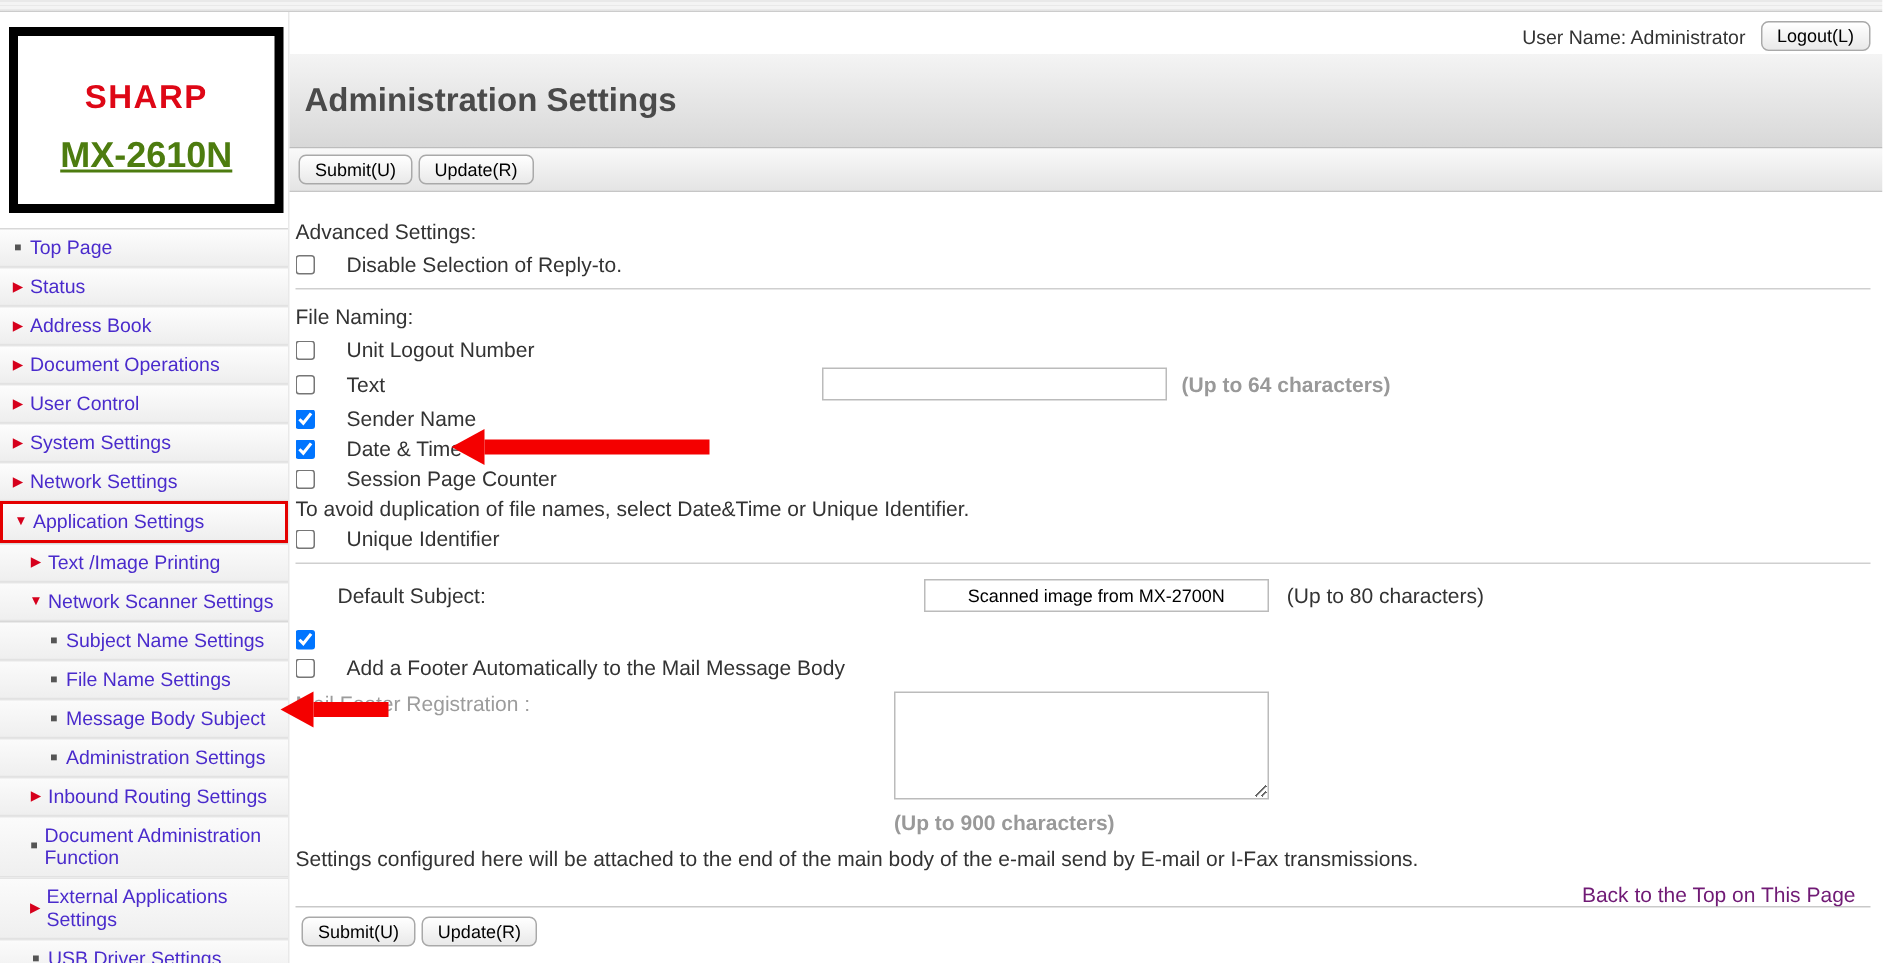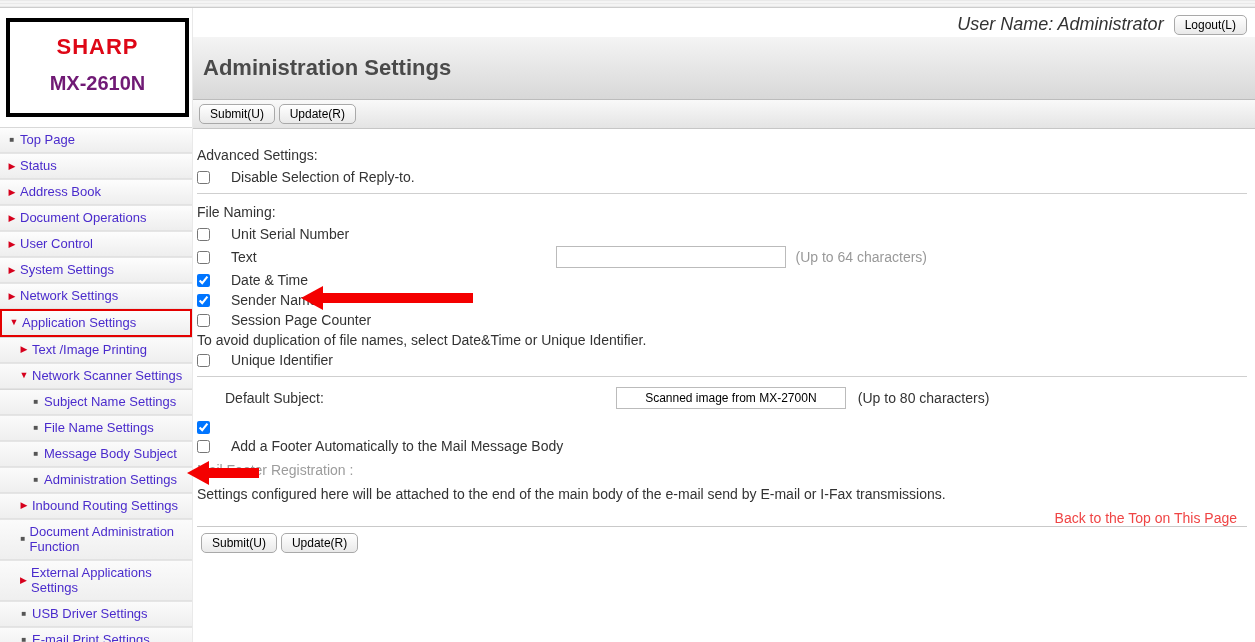--- a/index.html
+++ b/index.html
@@ -26,36 +26,37 @@
     height: calc(100% - 8px);
   }
   
   .sidebar {
     width: 193px;
     flex-shrink: 0;
     border-right: 1px solid #e9e9e9;
   }
   .brand-box {
     margin: 10px 3px 10px 6px;
-    border: 4px solid #000000;
-    padding: 12px 6px 18px 6px;
+    border: 6px solid #000000;
+    padding: 28px 6px 18px 6px;
     text-align: center;
   }
   .brand {
     font-family: Arial Black, Arial, sans-serif;
     font-weight: 900;
     font-size: 22px;
     color: #de0716;
     letter-spacing: 1px;
   }
   .model {
     font-weight: 700;
-    font-size: 20px;
-    color: #701a75;
+    font-size: 24px;
+    color: #4d7c0f;
     margin-top: 12px;
+    text-decoration: underline;
   }
   .nav a {
     color: #4a2bcc;
     text-decoration: none;
   }
   .nav-item {
     display: flex;
     align-items: center;
     background: linear-gradient(#fdfdfd,#eeeeee);
     border-top: 1px solid #e5e5e5;
@@ -87,21 +88,21 @@
     flex-direction: column;
     position: relative;
   }
   .userbar {
     display: flex;
     justify-content: flex-end;
     align-items: center;
     padding: 6px 8px 0 0;
     gap: 10px;
   }
-  .userbar .un { font-size:18px;font-style:italic; }
+  .userbar .un { font-size:13px; }
   .btn {
     background: linear-gradient(#ffffff,#e9e9e9);
     border: 1px solid #a9a9a9;
     border-radius: 5px;
     padding: 2px 10px;
     font-size: 12px;
     cursor: pointer;
   }
   .title-band {
     background: linear-gradient(#f4f4f4,#d8d8d8);
@@ -123,38 +124,38 @@
     overflow: auto;
   }
   .sect-label { margin: 6px 0 4px 0; }
   .row {
     display: flex;
     align-items: center;
     gap: 19px;
     padding: 2px 0;
   }
   .row input[type=checkbox]{ margin:0 2px 0 0; }
-  .hint { color:#999; }
+  .hint { color:#999;font-weight:bold; }
   .hr { height:1px; background:#cfcfcf; margin:6px 0 10px 0; }
   .text-input {
     border:1px solid #bbb;
     height:22px; width:230px;
     padding:0 4px; font-size:12px;text-align:center;
   }
   .wide-input { width:230px; }
   textarea.text-input { height:72px; width:250px; resize: both; }
   .muted { color:#9c9c9c; }
   .col-r {
     margin-left: auto;
     padding-right: 320px;
     display:flex; align-items:center; gap:10px;
   }
   .subject-row { display:flex; align-items:center; gap:32px; }
   .back-link { text-align:right; padding-right:10px; }
-  .back-link a { color:#ef4444; text-decoration:none; }
+  .back-link a { color:#701a75; text-decoration:none; }
   .footer-btns {
     border-top:1px solid #c9c9c9;
     padding:6px 4px 0 4px;
   }
   
   .arrow {
     position:absolute;
     display:flex;
     align-items:center;
     pointer-events:none;
@@ -293,40 +294,40 @@
         <div class="row">
           <input type="checkbox" style="">
           <span>Disable Selection of Reply-to.</span>
         </div>
         <div class="hr"></div>
 
         <div class="sect-label">File Naming:</div>
 
         <div class="row">
           <input type="checkbox" style="">
-          <span>Unit Serial Number</span>
+          <span>Unit Logout Number</span>
         </div>
 
         <div class="row">
           <input type="checkbox" style="">
           <span>Text</span>
           <span class="col-r">
             <input type="text" class="text-input wide-input" style="">
             <span class="hint">(Up to 64 characters)</span>
           </span>
         </div>
 
         <div class="row">
           <input type="checkbox" checked="" style="">
+          <span>Sender Name</span>
+        </div>
+
+        <div class="row">
+          <input type="checkbox" checked="" style="">
           <span>Date &amp; Time</span>
-        </div>
-
-        <div class="row">
-          <input type="checkbox" checked="" style="">
-          <span>Sender Name</span>
         </div>
 
         <div class="row">
           <input type="checkbox" style="">
           <span>Session Page Counter</span>
         </div>
 
         <div class="row">
           <span>To avoid duplication of file names, select Date&amp;Time or Unique Identifier.</span>
         </div>
@@ -348,20 +349,24 @@
         <div class="row">
           <input type="checkbox" checked="" style="">
         </div>
         <div class="row">
           <input type="checkbox" style="">
           <span>Add a Footer Automatically to the Mail Message Body</span>
         </div>
 
         <div class="row" style="align-items:flex-start; margin-top:4px;">
           <span class="muted" style="width:380px;">Mail Footer Registration :</span>
+          <div>
+            <textarea class="text-input" style=""></textarea>
+            <div class="hint" style="margin-top:4px;">(Up to 900 characters)</div>
+          </div>
         </div>
 
         <div class="row" style="margin-top:4px;">
           <span>Settings configured here will be attached to the end of the main body of the e-mail send by E-mail or I-Fax transmissions.</span>
         </div>
 
         <div class="back-link" style="margin-top:6px;">
           <a href="#">Back to the Top on This Page</a>
         </div>
 

